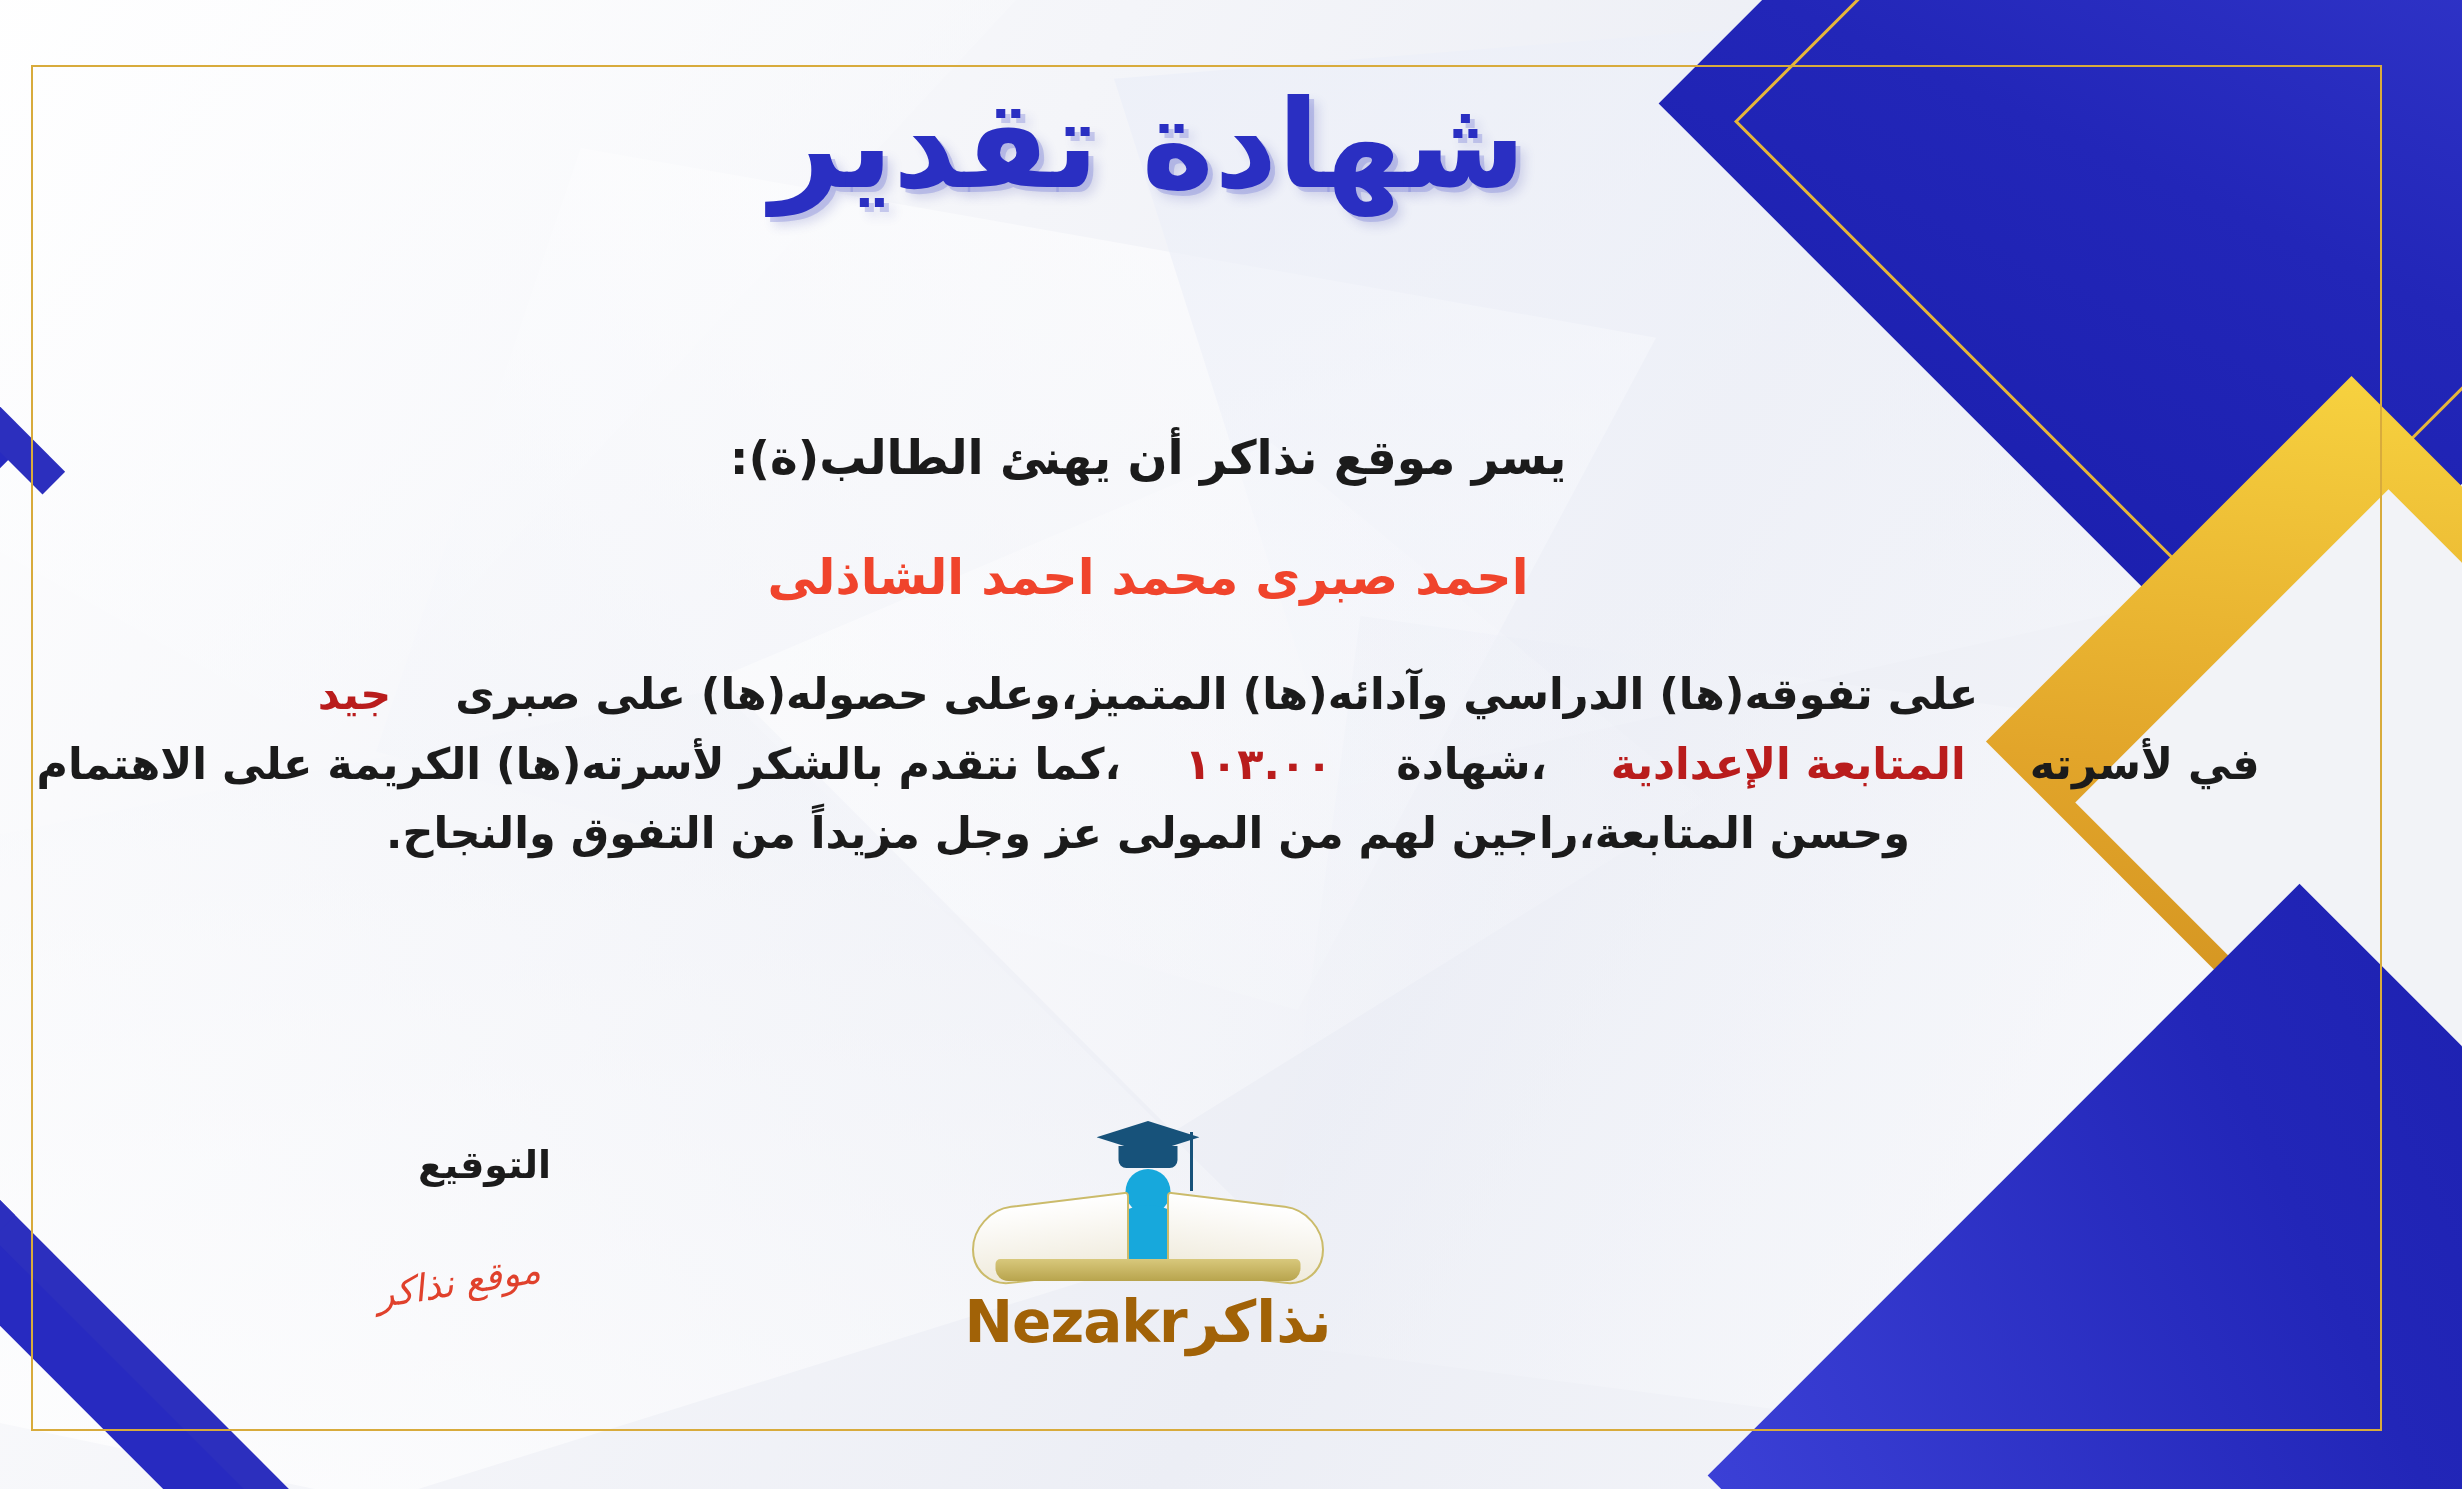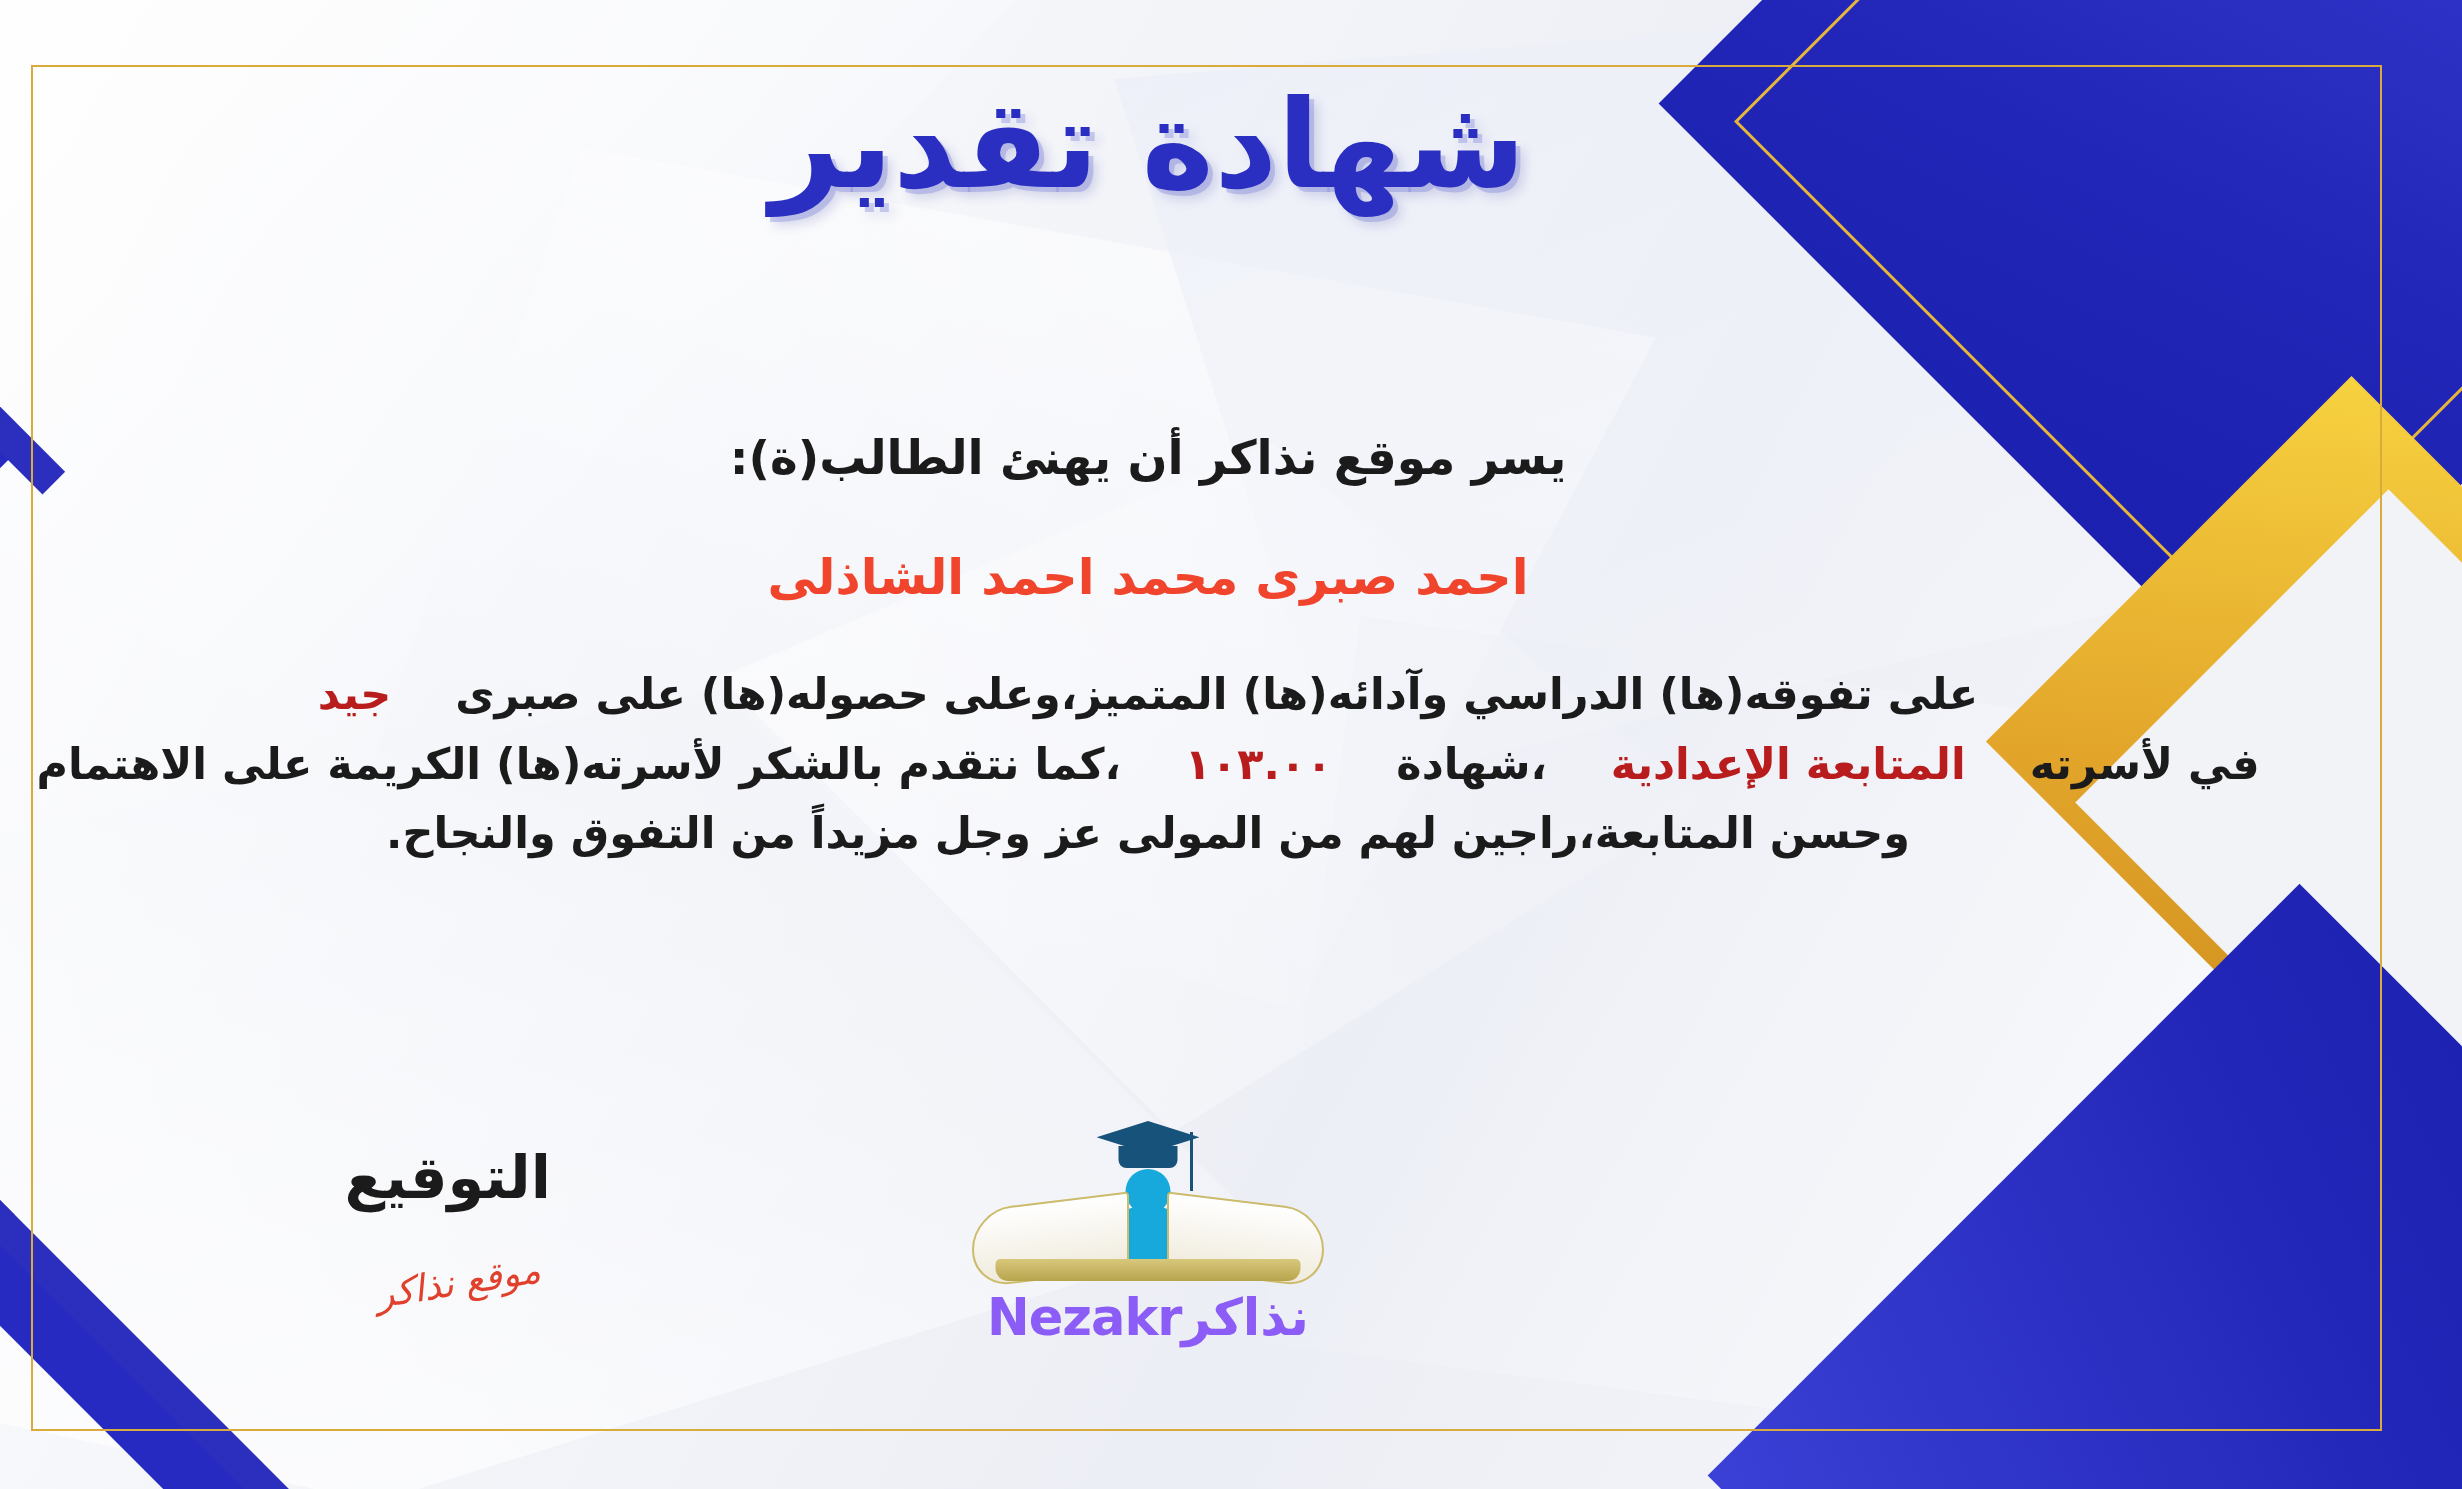--- a/index.html
+++ b/index.html
@@ -185,21 +185,21 @@
     font-weight: 600;
     text-align: center;
   }
   .hl { color: #b91c1c; font-weight: 700; }
   .sp { display: inline-block; width: 34px; }
 
   .signature-label {
     position: absolute;
     right: 1911px;
     top: 1143px;
-    font-size: 59px;
+    font-size: 38px;
     color: #1b1b1b;
     font-weight: 600;
   }
   .signature-mark {
     position: absolute;
     right: 1921px;
     top: 1261px;
     font-size: 37px;
     color: #e0412c;
     font-style: italic;
@@ -269,23 +269,23 @@
   .book-base {
     position: absolute;
     left: 50%; top: 141px;
     transform: translateX(-50%);
     width: 305px; height: 21.7px;
     background: linear-gradient(#d8c87c, #b8a44d);
     border-radius: 4.9px 4.9px 12.8px 12.8px;
   }
   .logo-text {
     margin-top: 6.9px;
-    font-size: 51px;
+    font-size: 58px;
     font-weight: 700;
-    color: #8b5cf6;
+    color: #a16207;
     letter-spacing: -1px;
     font-family: "DejaVu Sans", "Liberation Sans", sans-serif;
   }
 </style>
 </head>
 <body>
 
 <div class="sheet">
 
   <div class="bg-base"></div>

